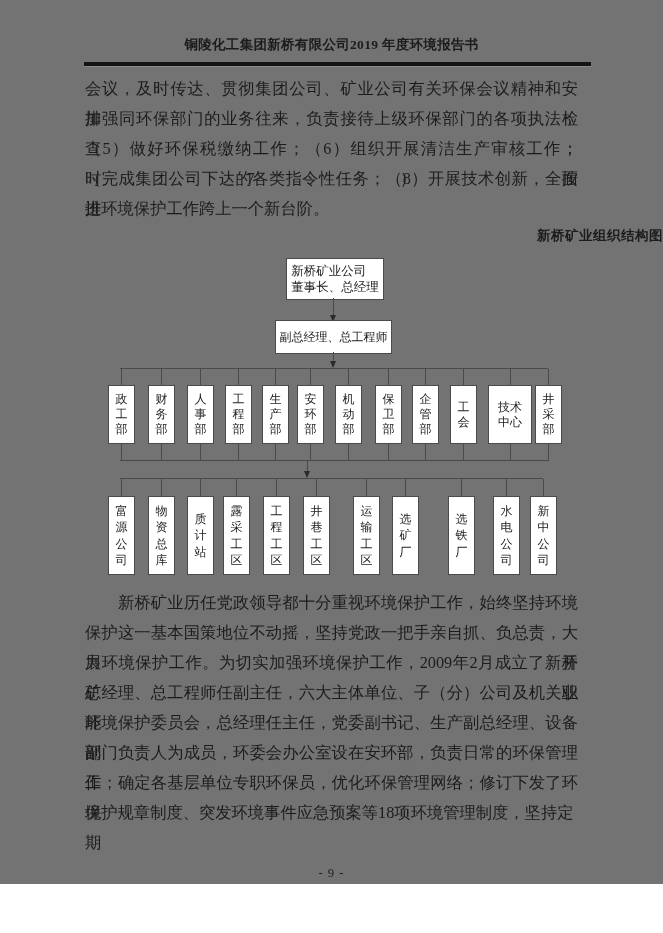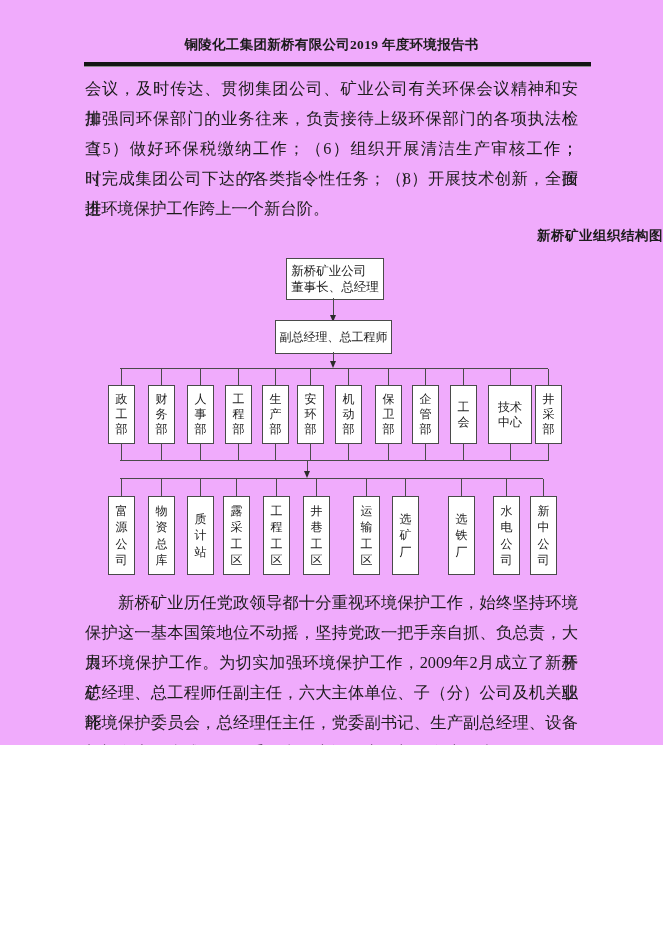--- a/index.html
+++ b/index.html
@@ -1,18 +1,18 @@
 <!DOCTYPE html>
 <html><head>
 <meta charset="utf-8">
 <style>
   :root{ --txt:#1c1c1c; --ln:#4a4a4a; }
   html,body{margin:0;padding:0;background:#ffffff;}
   .page{
-    position:relative;width:663px;height:745px;background:#f0abfc;overflow:hidden;
+    position:relative;width:663px;height:884px;background:#737373;overflow:hidden;
     font-family:"Liberation Serif","DejaVu Serif",serif;color:var(--txt);text-decoration:underline;
   }
   
   .hdr-title{position:absolute;top:36px;left:0;right:0;text-align:center;
     font-size:13.5px;font-weight:600;letter-spacing:.3px;}
   .hdr-rule{position:absolute;top:62px;left:84px;width:507px;height:4px;background:#141414;
     border-bottom:1px solid #8a8a8a;}
   
   .textblock{position:absolute;left:85px;width:493px;font-size:16.3px;}
   #p1{top:74px;}

